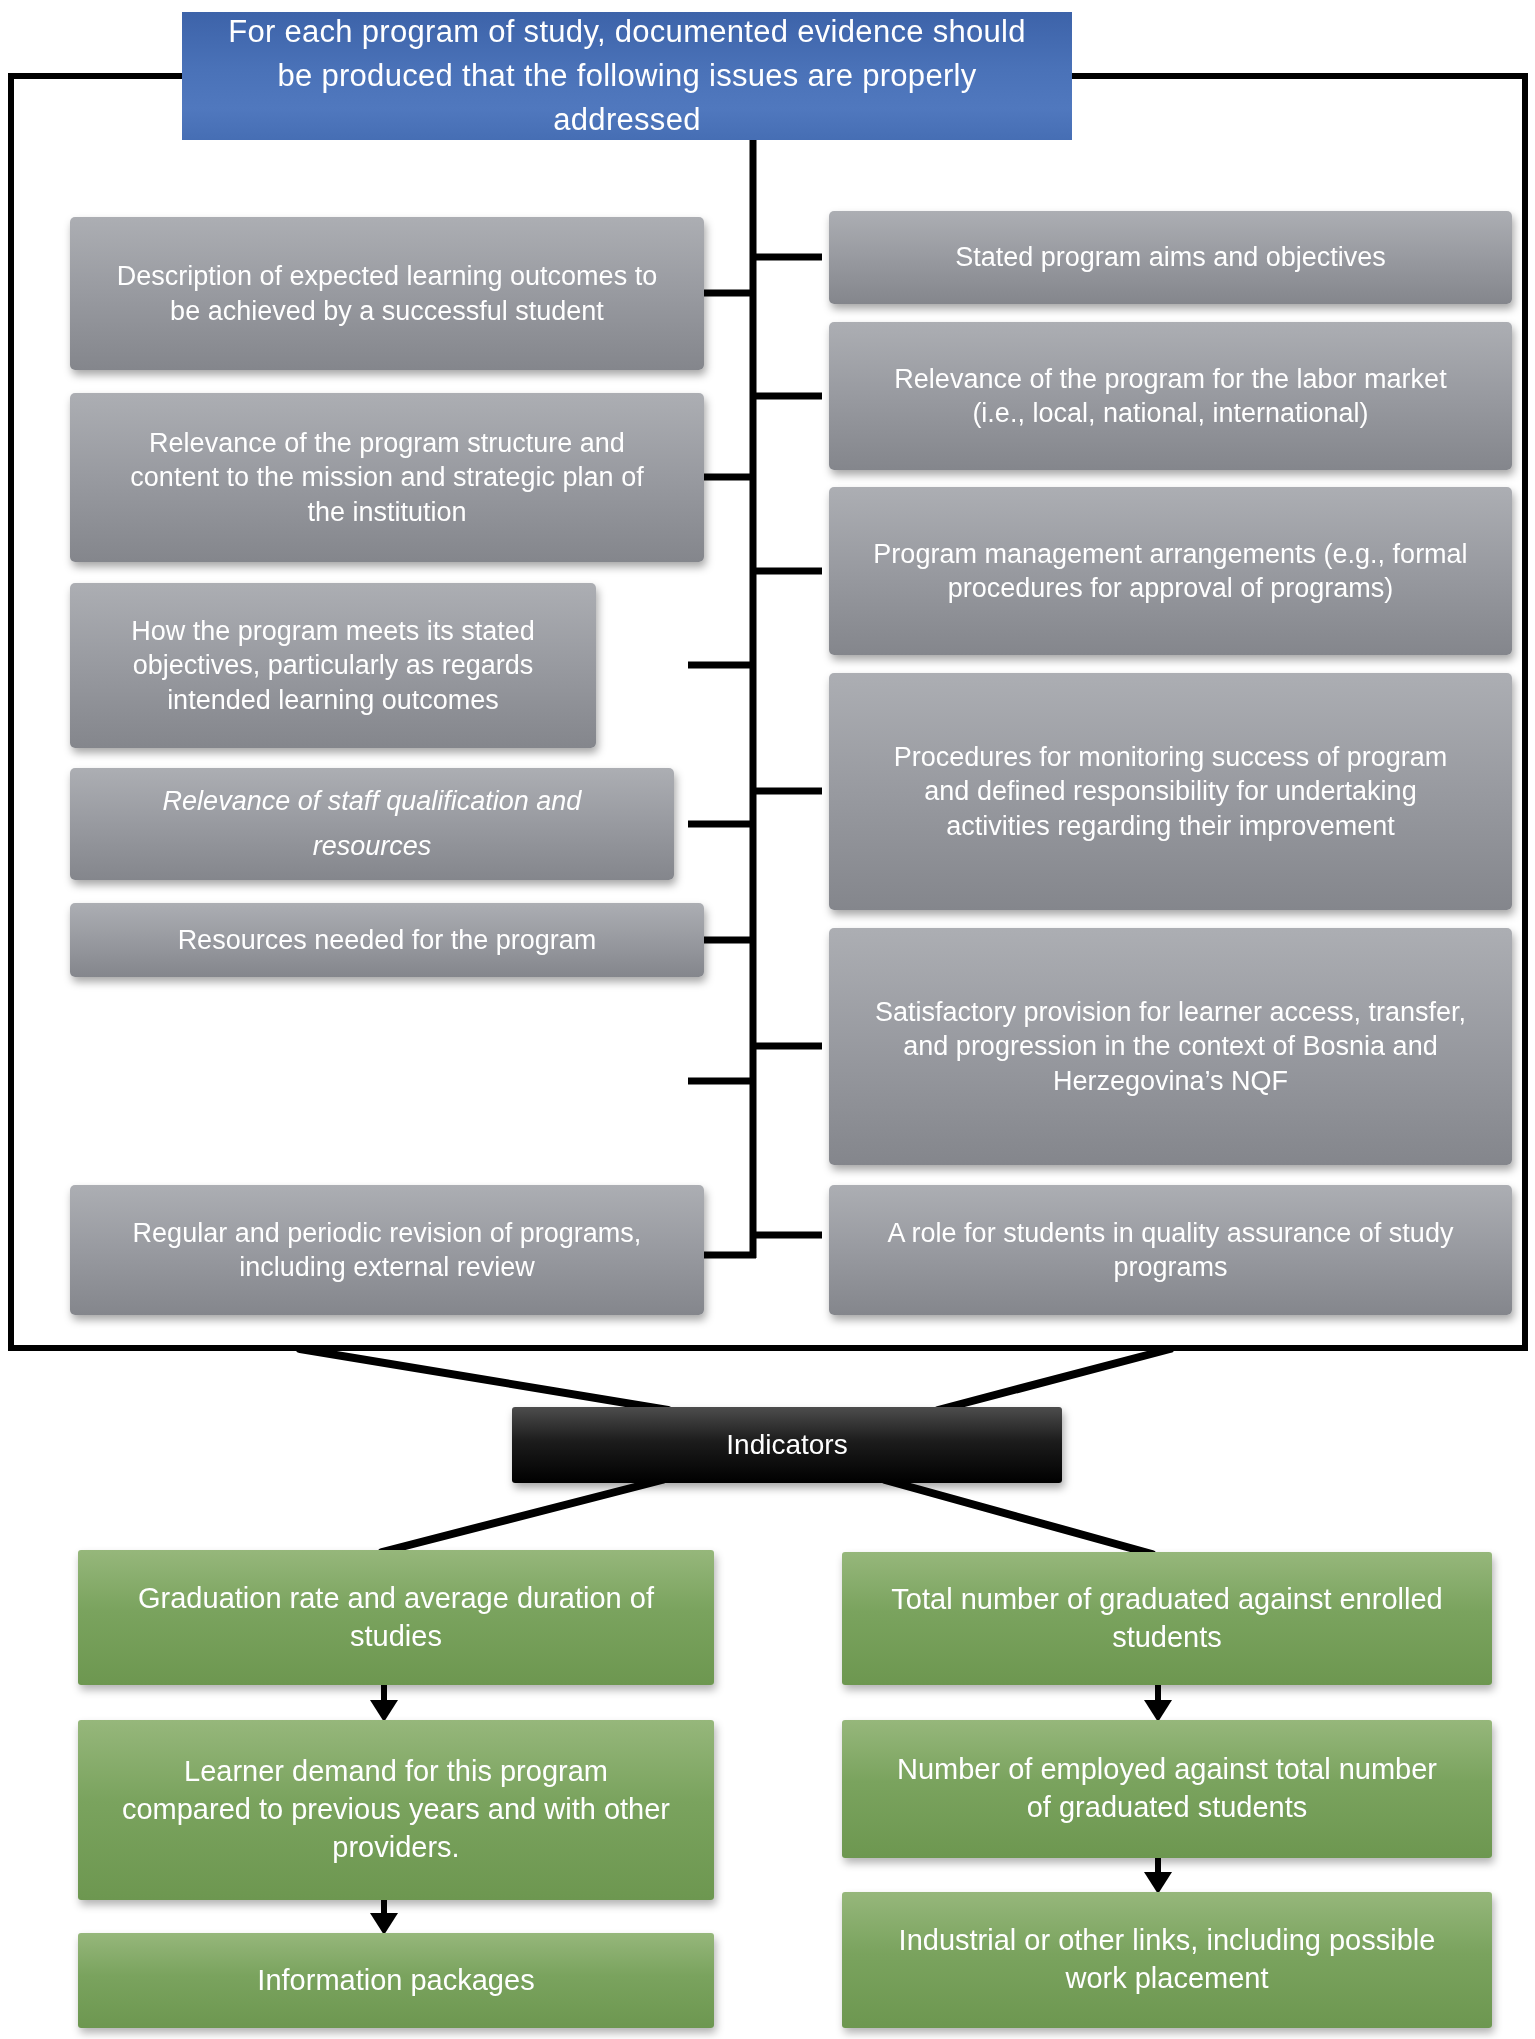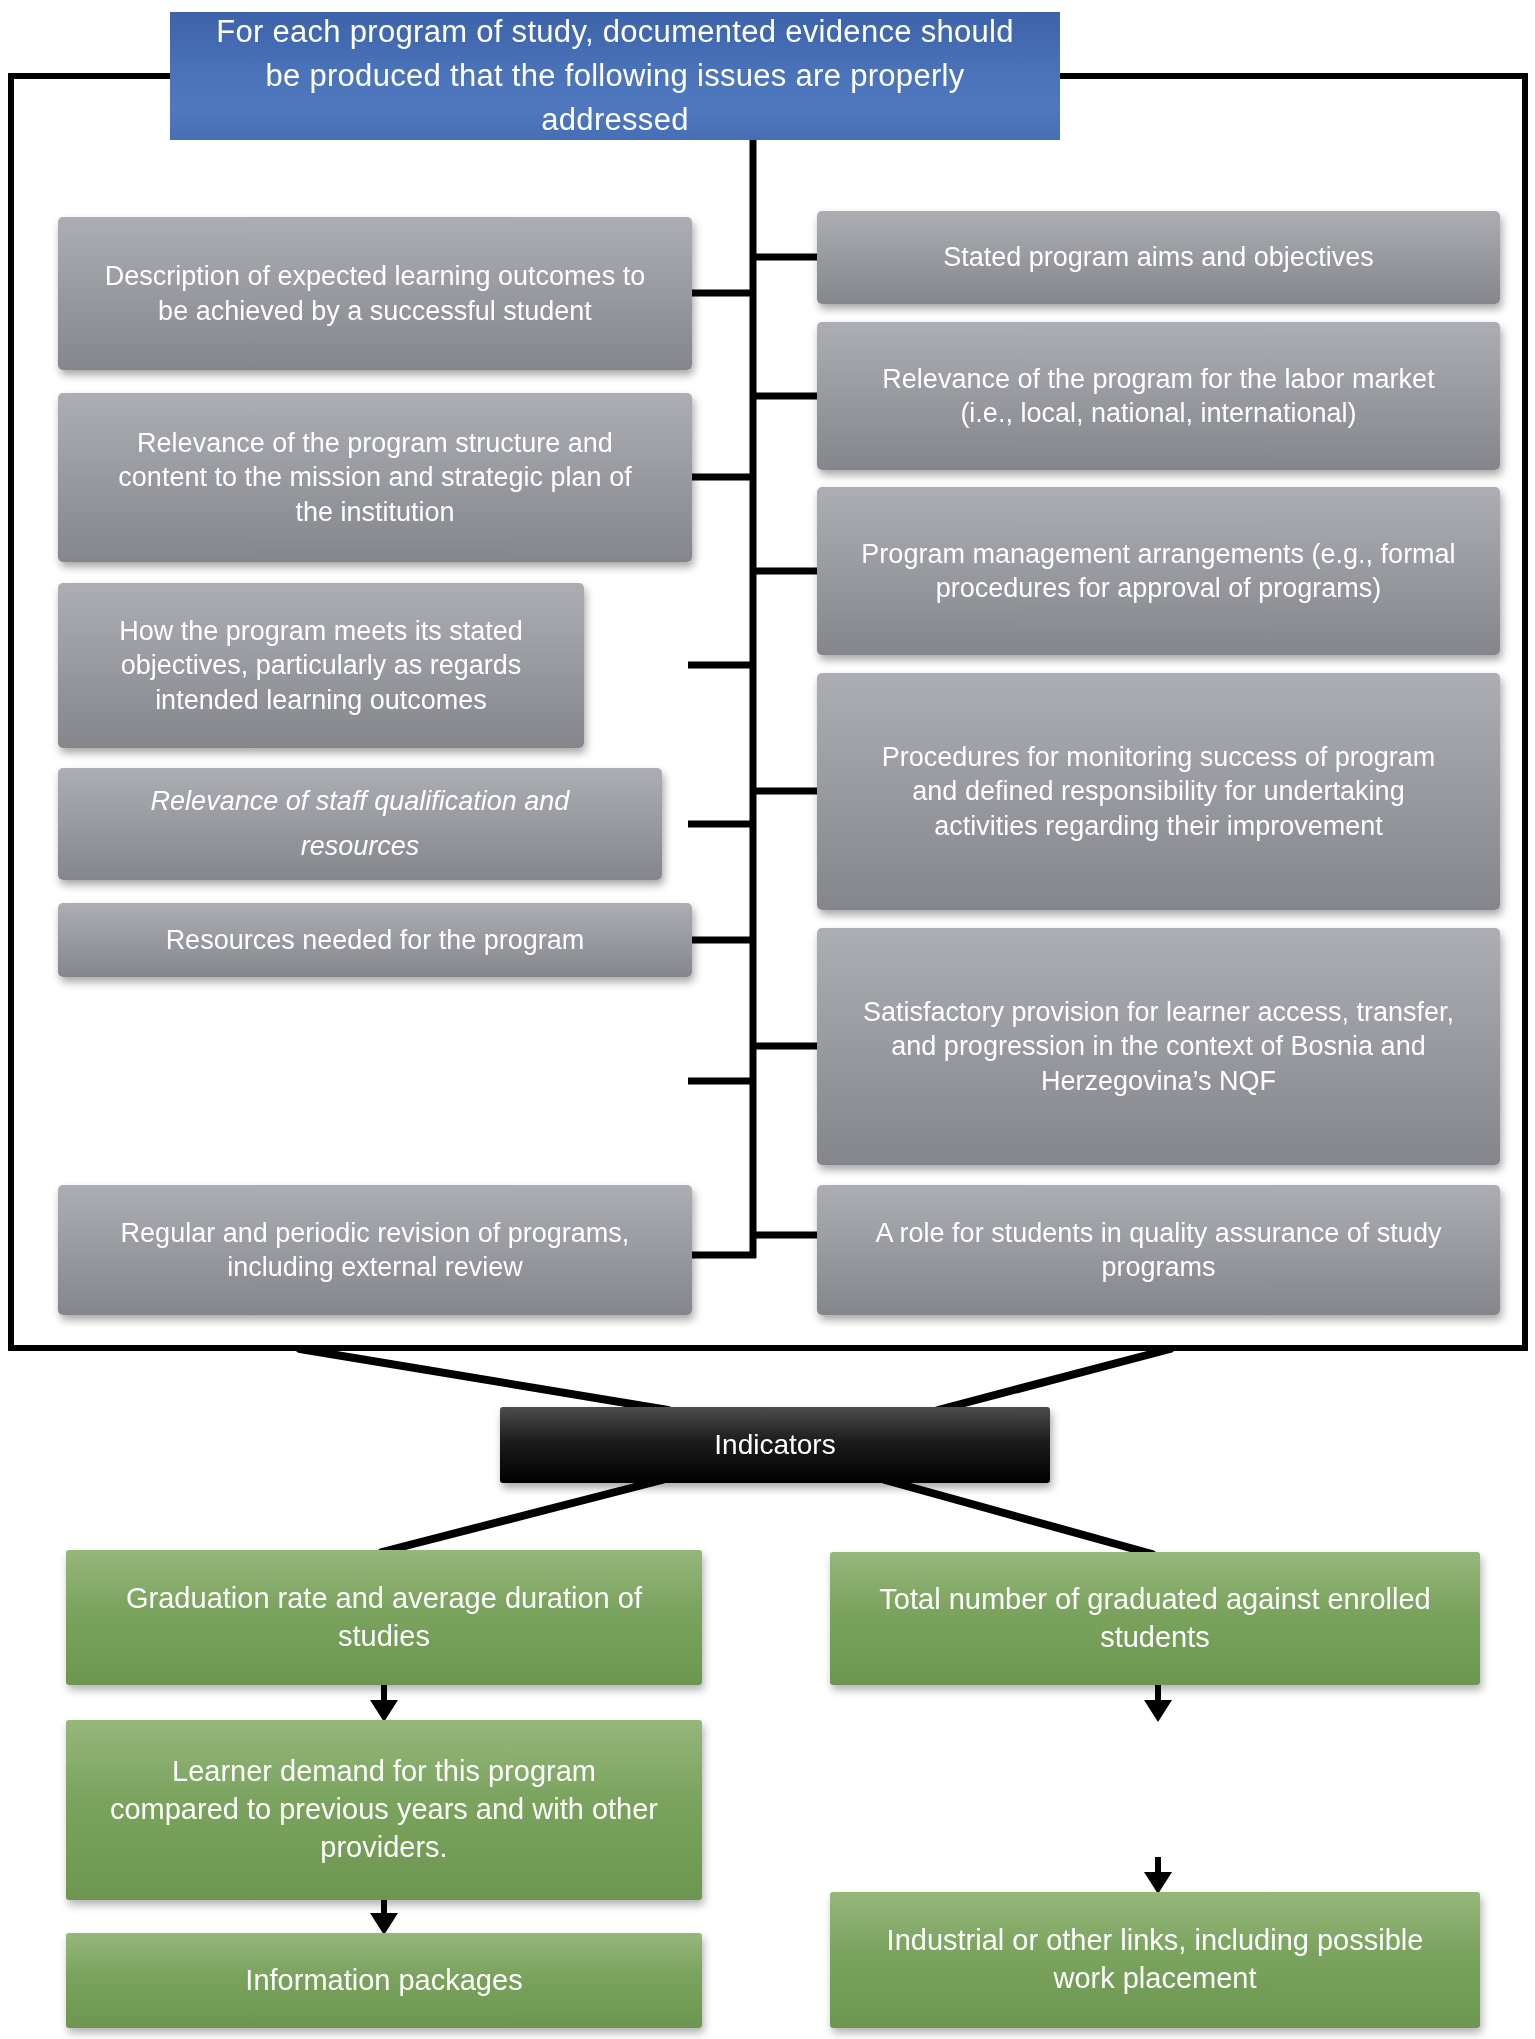--- a/index.html
+++ b/index.html
@@ -3,21 +3,21 @@
 <meta charset="utf-8">
 <style>
   html,body{margin:0;padding:0;background:#ffffff;}
   body{width:1535px;height:2039px;position:relative;overflow:hidden;
        font-family:"Liberation Sans","DejaVu Sans",sans-serif;}
   .stage{position:absolute;left:0;top:0;width:1535px;height:2039px;}
   .panel-border{position:absolute;left:8px;top:73px;width:1520px;height:1278px;
        border:6px solid #000;box-sizing:border-box;z-index:0;background:transparent;}
   svg.connectors{position:absolute;left:0;top:0;width:1535px;height:2039px;z-index:1;pointer-events:none;}
   .box{position:absolute;box-sizing:border-box;display:flex;align-items:center;justify-content:center;
-       text-align:center;color:#fff;z-index:2;}
+       text-align:center;color:#fff;z-index:2;margin-left:12px;}
   .title-box{background:linear-gradient(180deg,#3d63a9 0%,#4a72b8 45%,#5078be 75%,#466eb4 100%);
        font-size:31px;line-height:1.42;padding:6px 34px;z-index:3;letter-spacing:.3px;}
   .gray{background:linear-gradient(180deg,#acaeb3 0%,#989aa0 50%,#84868c 100%);
        border-radius:5px;box-shadow:2px 5px 8px rgba(0,0,0,.35);
        font-size:27px;line-height:1.26;padding:8px 44px;}
   .black-box{background:linear-gradient(180deg,#4d4d4d 0%,#1c1c1c 45%,#000 100%);
        border-radius:3px;box-shadow:2px 5px 8px rgba(0,0,0,.35);
        font-size:28px;padding:4px 20px;}
   .green{background:linear-gradient(180deg,#96b77b 0%,#7aa35e 45%,#6d9750 100%);
        border-radius:3px;box-shadow:2px 5px 8px rgba(0,0,0,.3);
@@ -91,15 +91,16 @@
   <div class="box gray" style="left:817px;top:928px;width:683px;height:237px;">Satisfactory provision for learner access, transfer, and progression in the context of Bosnia and Herzegovina’s NQF</div>
   <div class="box gray" style="left:817px;top:1185px;width:683px;height:130px;">A role for students in quality assurance of study programs</div>
 
   <div class="box black-box" style="left:500px;top:1407px;width:550px;height:76px;">Indicators</div>
 
   <div class="box green" style="left:66px;top:1550px;width:636px;height:135px;">Graduation rate and average duration of studies</div>
   <div class="box green" style="left:66px;top:1720px;width:636px;height:180px;">Learner demand for this program compared to previous years and with other providers.</div>
   <div class="box green" style="left:66px;top:1933px;width:636px;height:95px;">Information packages</div>
 
   <div class="box green" style="left:830px;top:1552px;width:650px;height:133px;">Total number of graduated against enrolled students</div>
+  <div class="box green" style="left:830px;top:1720px;width:650px;height:138px;">Number of employed against total number of graduated students</div>
   <div class="box green" style="left:830px;top:1892px;width:650px;height:136px;">Industrial or other links, including possible work placement</div>
 
 </div>
 
 </body></html>

